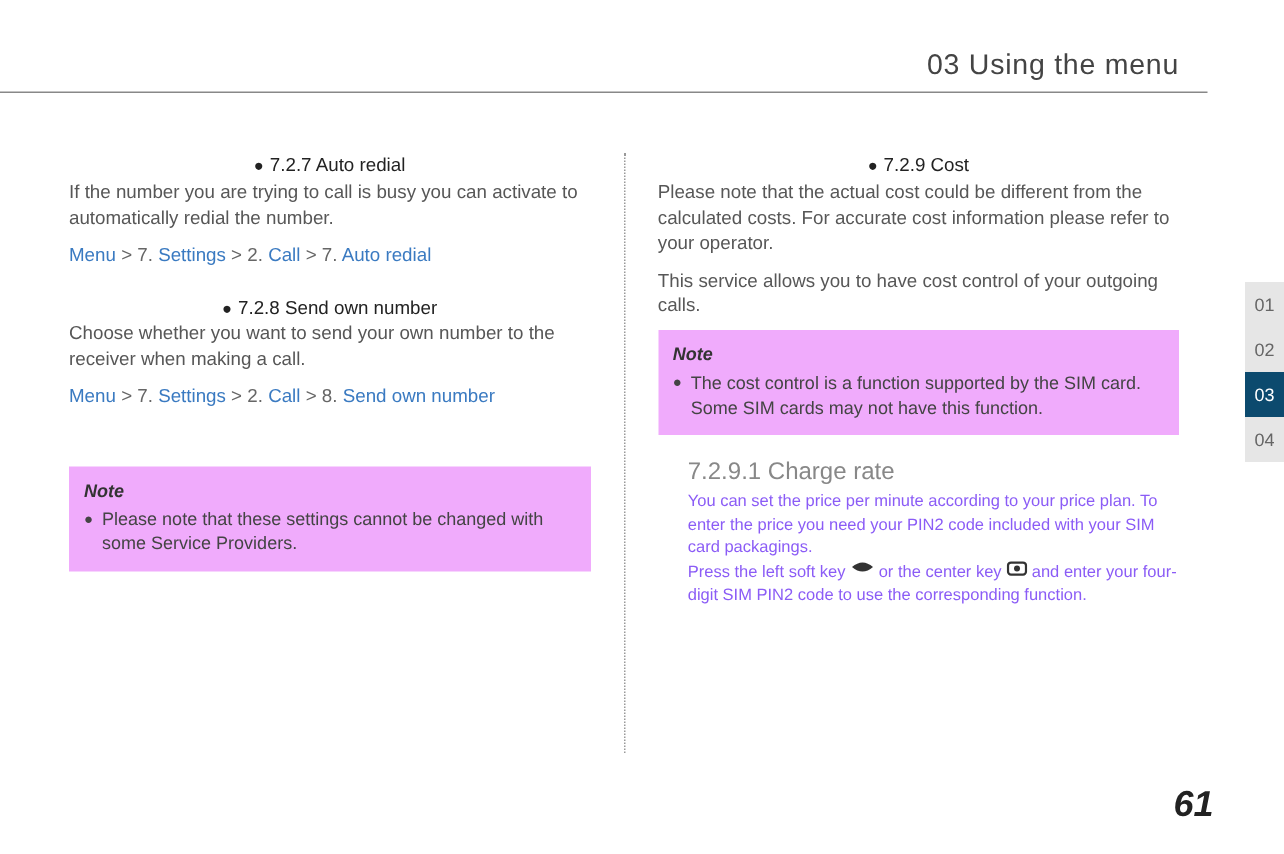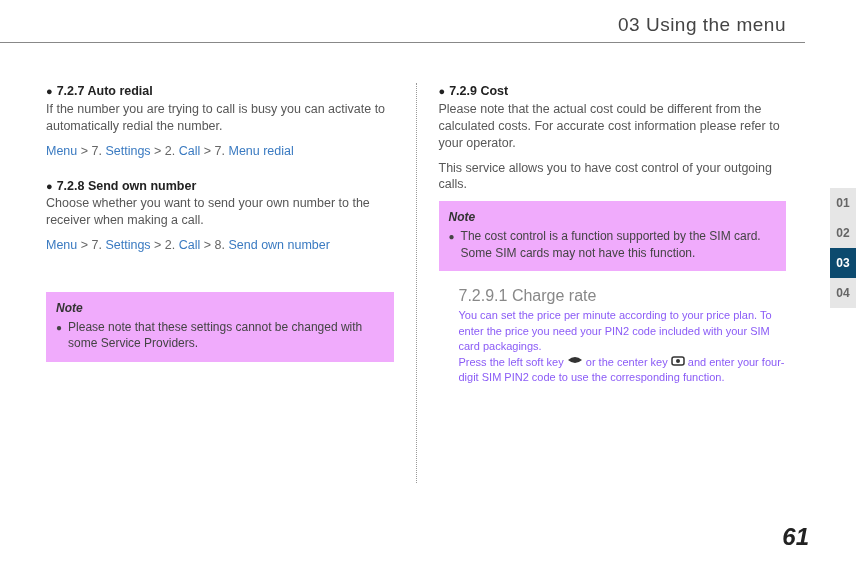--- a/index.html
+++ b/index.html
@@ -12,20 +12,21 @@
     position: relative;
     overflow: hidden;
   }
   .header {
     width: 100%;
     padding: 14px 70px 6px 0;
     text-align: right;
     font-size: 19px;
     color: #444;
     letter-spacing: 0.5px;
+    margin-top: 19px;
   }
   .hr-top {
     width: 94%;
     margin-left: 0;
     height: 1px;
     background: #888;
   }
   .content {
     display: flex;
     padding: 40px 60px 0 46px;
@@ -36,23 +37,24 @@
   .col {
     flex: 1;
     padding-right: 22px;
   }
   .col.right {
     padding-left: 22px;
     padding-right: 10px;
     border-left: 1px dotted #999;
   }
   .sec-title {
-    font-weight: bold;
+    font-weight: normal;
     color: #222;
     margin-bottom: 1px;
+    text-align: center;
   }
   .sec-title .bullet {
     font-size: 11px;
     color: #222;
     margin-right: 4px;
   }
   .para { color: #575757; margin-bottom: 8px; }
   .crumb { color: #666; margin-bottom: 18px; }
   .crumb .blue { color: #3a7ac1; }
   .note-box {
@@ -101,21 +103,21 @@
   }
   .side-tabs {
     position: absolute;
     right: 0;
     top: 188px;
     width: 26px;
   }
   .tab {
     height: 30px;
     font-size: 12px;
-    font-weight: bold;
+    font-weight: normal;
     color: #666;
     background: #e6e6e6;
     display: flex;
     align-items: center;
     justify-content: center;
   }
   .tab.active { background: #0c4a6e; color: #fff; }
   .gap { height: 12px; }
 </style>
 </head>
@@ -126,21 +128,21 @@
 
 <div class="content">
 
   <div class="col">
 
     <div class="sec-title">
       <span class="bullet">●</span><span>7.2.7  Auto redial</span>
     </div>
     <div class="para">If the number you are trying to call is busy you can activate to automatically redial the number.</div>
     <div class="crumb">
-      <span class="blue">Menu</span><span> &gt; 7. </span><span class="blue">Settings</span><span> &gt; 2. </span><span class="blue">Call</span><span> &gt; 7. </span><span class="blue">Menu redial</span>
+      <span class="blue">Menu</span><span> &gt; 7. </span><span class="blue">Settings</span><span> &gt; 2. </span><span class="blue">Call</span><span> &gt; 7. </span><span class="blue">Auto redial</span>
     </div>
 
     <div class="sec-title">
       <span class="bullet">●</span><span>7.2.8  Send own number</span>
     </div>
     <div class="para">Choose whether you want to send your own number to the receiver when making a call.</div>
     <div class="crumb">
       <span class="blue">Menu</span><span> &gt; 7. </span><span class="blue">Settings</span><span> &gt; 2. </span><span class="blue">Call</span><span> &gt; 8. </span><span class="blue">Send own number</span>
     </div>
 

